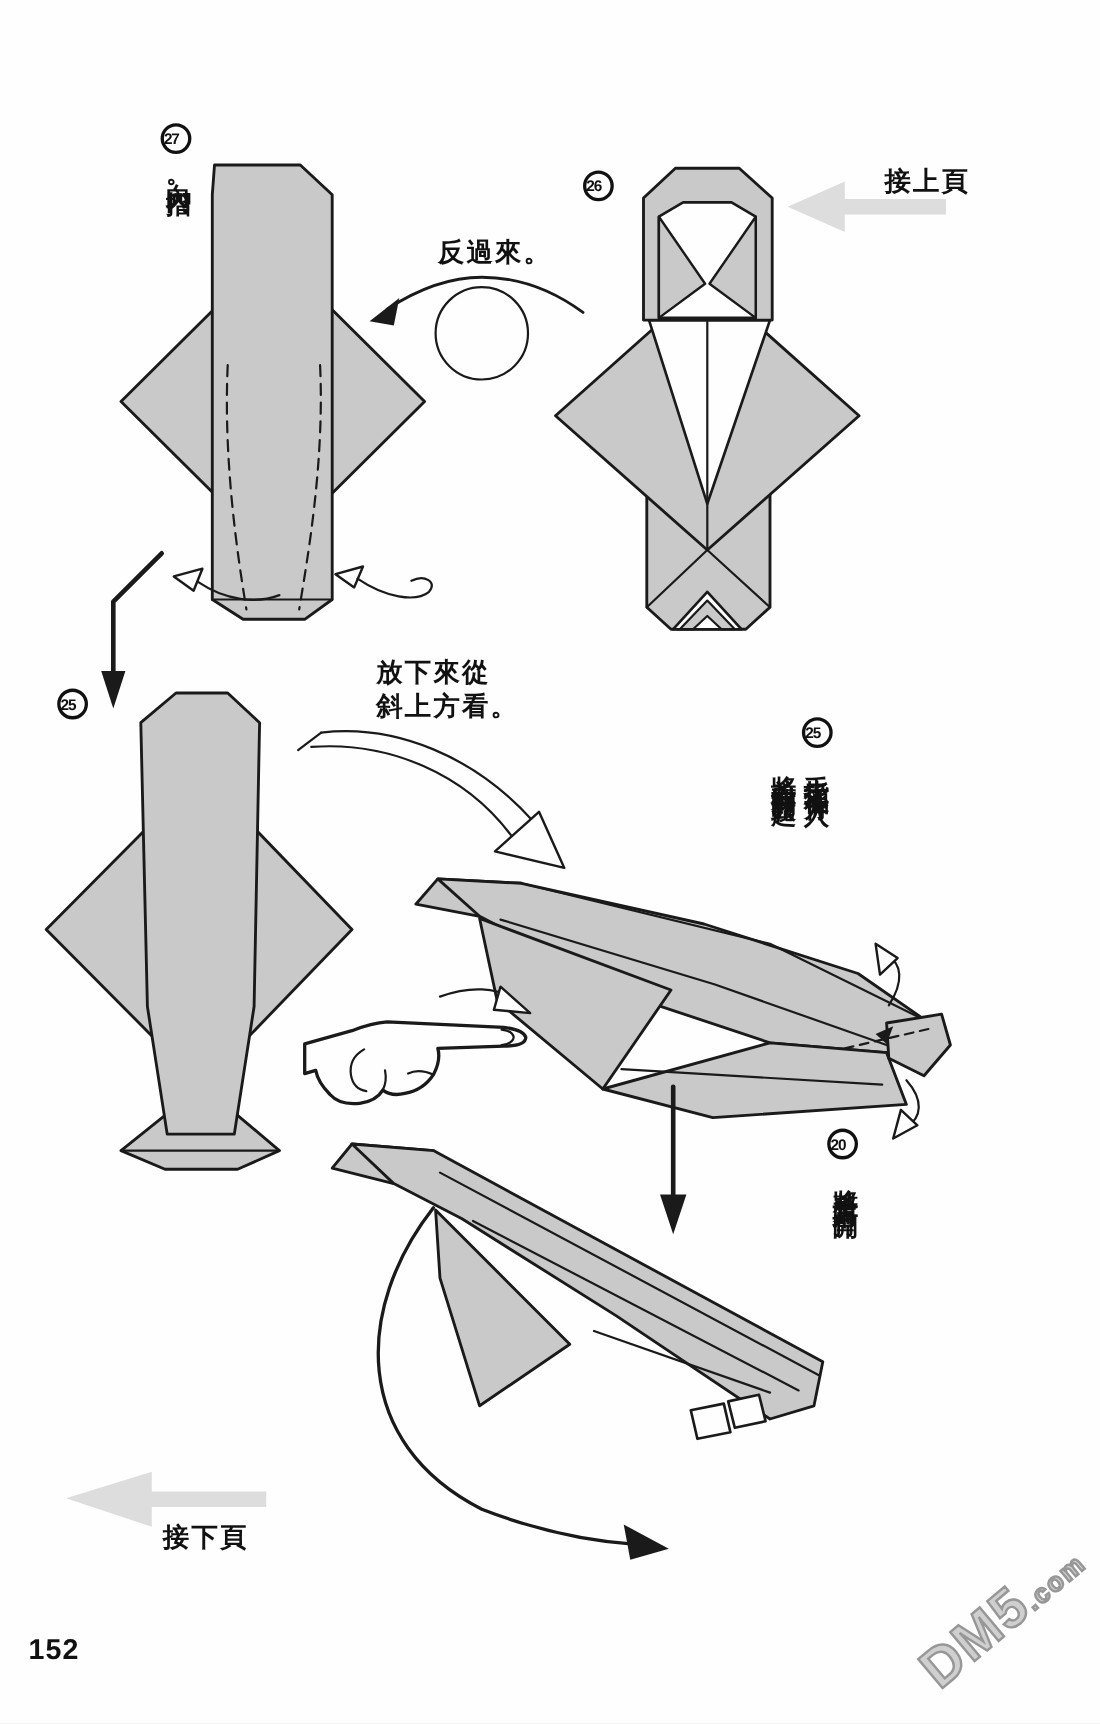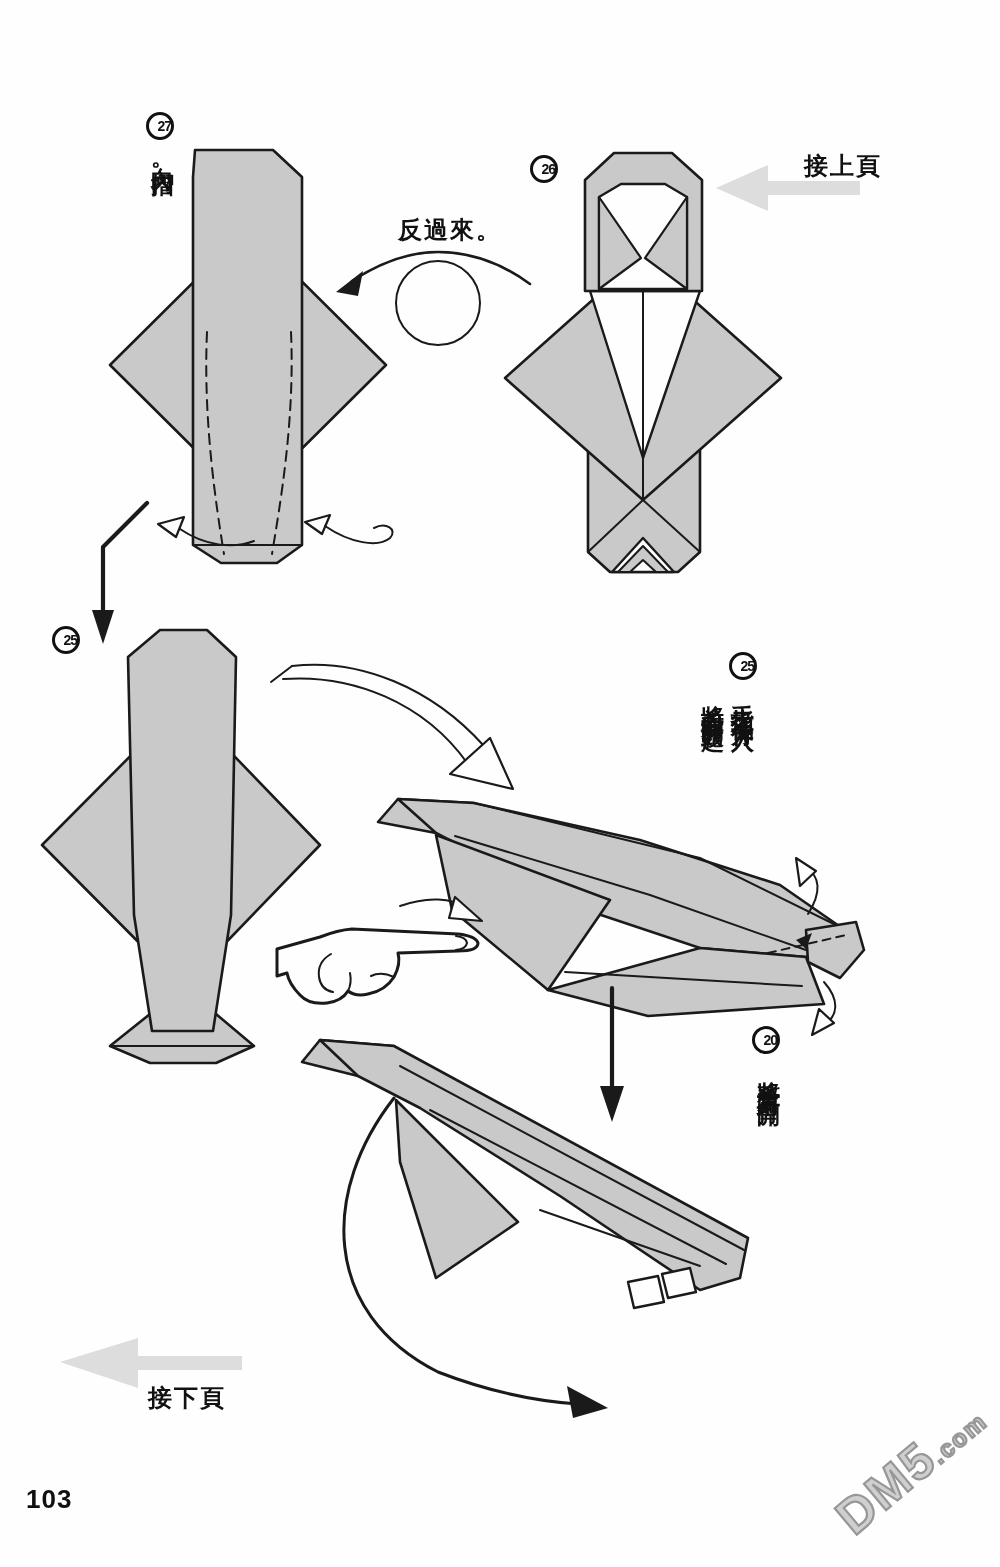--- a/index.html
+++ b/index.html
@@ -15,21 +15,21 @@
   .ln{fill:none;stroke:#1a1a1a;stroke-width:2.6;stroke-linecap:round;stroke-linejoin:round;}
   .thin{stroke-width:2;}
   .dash{stroke-dasharray:10 7;}
   .blk{fill:#1a1a1a;stroke:none;}
   .hollow{fill:#fefefe;stroke:#1a1a1a;stroke-width:2.2;stroke-linejoin:round;}
   .navarrow{fill:#d7d7d7;stroke:none;opacity:.85;}
   .thick{stroke-width:4.2;}
   
   .badge{
     box-sizing:border-box;width:28px;height:28px;border:3px solid #111;border-radius:50%;
-    display:flex;align-items:center;justify-content:flex-end;
+    display:flex;align-items:center;justify-content:flex-start;
     font-size:14px;font-weight:800;background:#fefefe;line-height:1;letter-spacing:-1px;
   }
   .vtext{
     writing-mode:vertical-rl;text-orientation:upright;
     font-weight:700;font-size:23px;letter-spacing:4px;line-height:30px;
   }
   .htext{font-weight:700;font-size:24px;letter-spacing:2px;line-height:31px;}
   .pagenum{font-weight:800;font-size:26px;letter-spacing:1px;}
   .watermark{
     font-weight:800;transform:rotate(-40deg);transform-origin:left bottom;white-space:nowrap;
@@ -167,35 +167,39 @@
   <div class="abs badge" style="left:530px;top:155px;">
     <span>26</span>
   </div>
 
   <div class="abs htext" style="left:804px;top:138px;margin-top:12px;">接上頁</div>
 
   <div class="abs badge" style="left:52px;top:626px;">
     <span>25</span>
   </div>
 
+  <div class="abs htext" style="left:342px;top:596px;">
+    <div>放下來從</div>
+    <div>斜上方看。</div>
+  </div>
 
   <div class="abs badge" style="left:729px;top:652px;">
     <span>25</span>
   </div>
   <div class="abs vtext" style="left:698px;top:686px;height:245px;width:60px;">
     <div>手指從後方伸入，</div>
     <div>將前方撐開鼓起。</div>
   </div>
 
   <div class="abs badge" style="left:752px;top:1026px;">
     <span>20</span>
   </div>
   <div class="abs vtext" style="left:754px;top:1062px;height:270px;">將整片向下打開。</div>
 
   <div class="abs htext" style="left:148px;top:1382px;">接下頁</div>
 
-  <div class="abs pagenum" style="left:26px;top:1484px;">103</div>
+  <div class="abs pagenum" style="left:26px;top:1484px;">152</div>
 
   <div class="abs watermark" style="left:862px;top:1488px;">
     <span class="wm-main">DM5</span><span class="wm-suffix">.com</span>
   </div>
 
 </div>
 
 </body></html>

